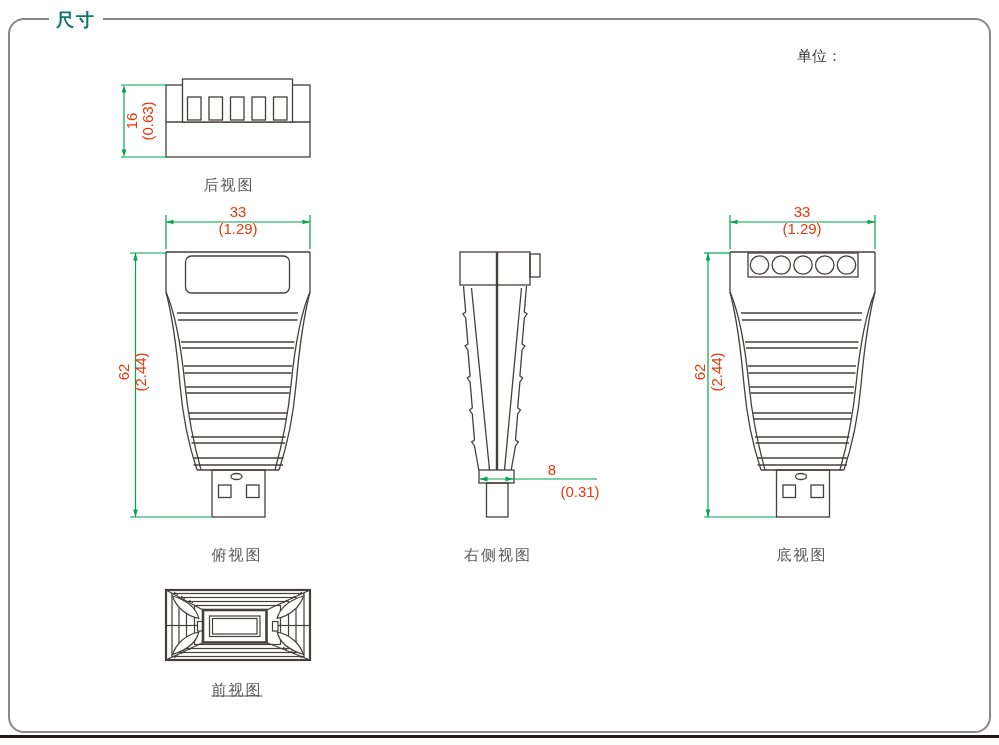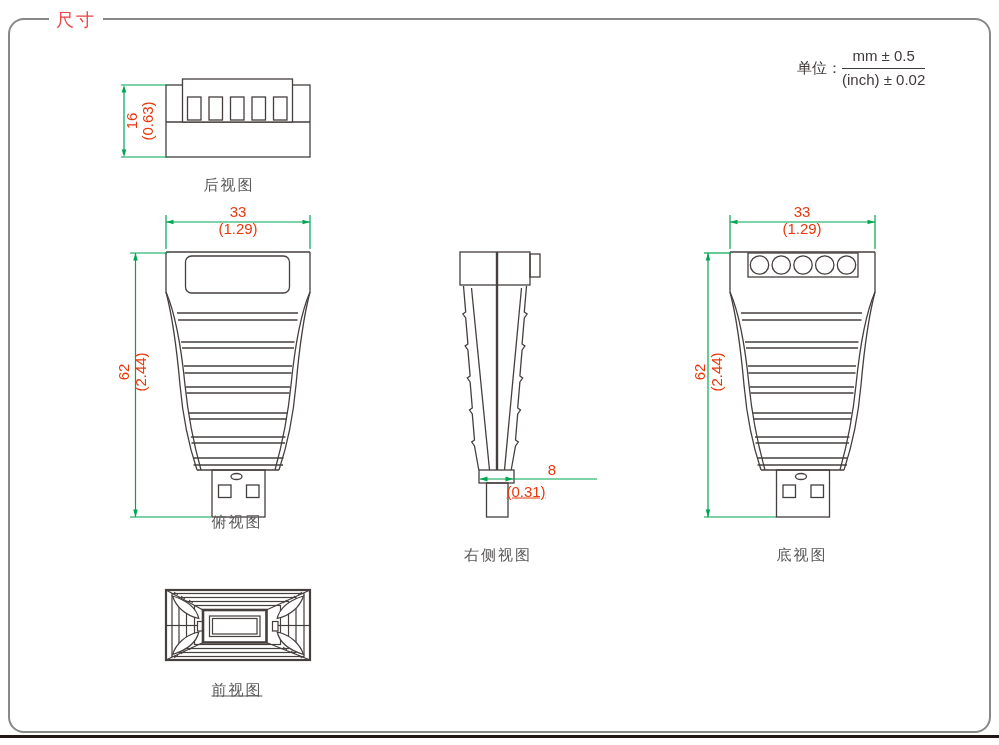--- a/index.html
+++ b/index.html
@@ -1,20 +1,20 @@
 <!DOCTYPE html>
 <html><head>
 <meta charset="utf-8">
 <style>
   html,body{margin:0;padding:0;background:#fff;}
   body{width:999px;height:745px;position:relative;overflow:hidden;
        font-family:"Liberation Sans","DejaVu Sans",sans-serif;}
   svg{position:absolute;left:0;top:0;}
-  .page-title{position:absolute;left:49px;top:8px;color:#ef4444;font-size:18px;
-       font-weight:normal;background:#fff;padding:0 7px;letter-spacing:2px;white-space:nowrap;}
+  .page-title{position:absolute;left:49px;top:8px;color:#0f766e;font-size:18px;
+       font-weight:bold;background:#fff;padding:0 7px;letter-spacing:2px;white-space:nowrap;}
   .view-label{position:absolute;transform:translate(-50%,-50%);font-size:15px;
        color:#595757;letter-spacing:2px;white-space:nowrap;}
   .dim{position:absolute;transform:translate(-50%,-50%);color:#e8380d;font-size:15px;
        white-space:nowrap;}
   .dim.v{transform:translate(-50%,-50%) rotate(-90deg);}
   .unit-note{position:absolute;left:797px;top:47px;display:flex;align-items:center;
        gap:0;color:#3f3a39;font-size:15px;}
   .frac{text-align:center;line-height:1.25;}
   .frac .num{padding:0 8px 2px;border-bottom:1.5px solid #3f3a39;}
   .frac .den{padding-top:2px;}
@@ -184,38 +184,34 @@
       <line x1="295" y1="654" x2="291" y2="651"></line>
       <line x1="287" y1="650" x2="283" y2="647"></line>
     </g>
   </g>
 </svg>
 
 <div class="page-title">尺寸</div>
 
 <div class="unit-note">
   <span>单位：</span>
-  <div class="frac">
-    <div class="num">mm ± 0.5</div>
-    <div class="den">(inch) ± 0.02</div>
-  </div>
 </div>
 
 <div class="dim v" style="left:131px;top:121px;">16</div>
 <div class="dim v" style="left:147px;top:121px;">(0.63)</div>
 <div class="view-label" style="left:229px;top:185px;">后视图</div>
 
 <div class="dim" style="left:238px;top:211px;">33</div>
 <div class="dim" style="left:238px;top:228px;">(1.29)</div>
 <div class="dim v" style="left:123px;top:372px;">62</div>
 <div class="dim v" style="left:140px;top:372px;">(2.44)</div>
-<div class="view-label" style="left:237px;top:522px;">俯视图</div>
+<div class="view-label" style="left:237px;top:555px;">俯视图</div>
 
 <div class="dim" style="left:552px;top:469px;">8</div>
-<div class="dim" style="left:526px;top:491px;text-decoration:underline;">(0.31)</div>
+<div class="dim" style="left:580px;top:491px;">(0.31)</div>
 <div class="view-label" style="left:498px;top:555px;text-align:center;">右侧视图</div>
 
 <div class="dim" style="left:802px;top:211px;">33</div>
 <div class="dim" style="left:802px;top:228px;">(1.29)</div>
 <div class="dim v" style="left:699px;top:372px;">62</div>
 <div class="dim v" style="left:716px;top:372px;">(2.44)</div>
 <div class="view-label" style="left:802px;top:555px;">底视图</div>
 
 <div class="view-label" style="left:237px;top:690px;text-decoration:underline;">前视图</div>
 

